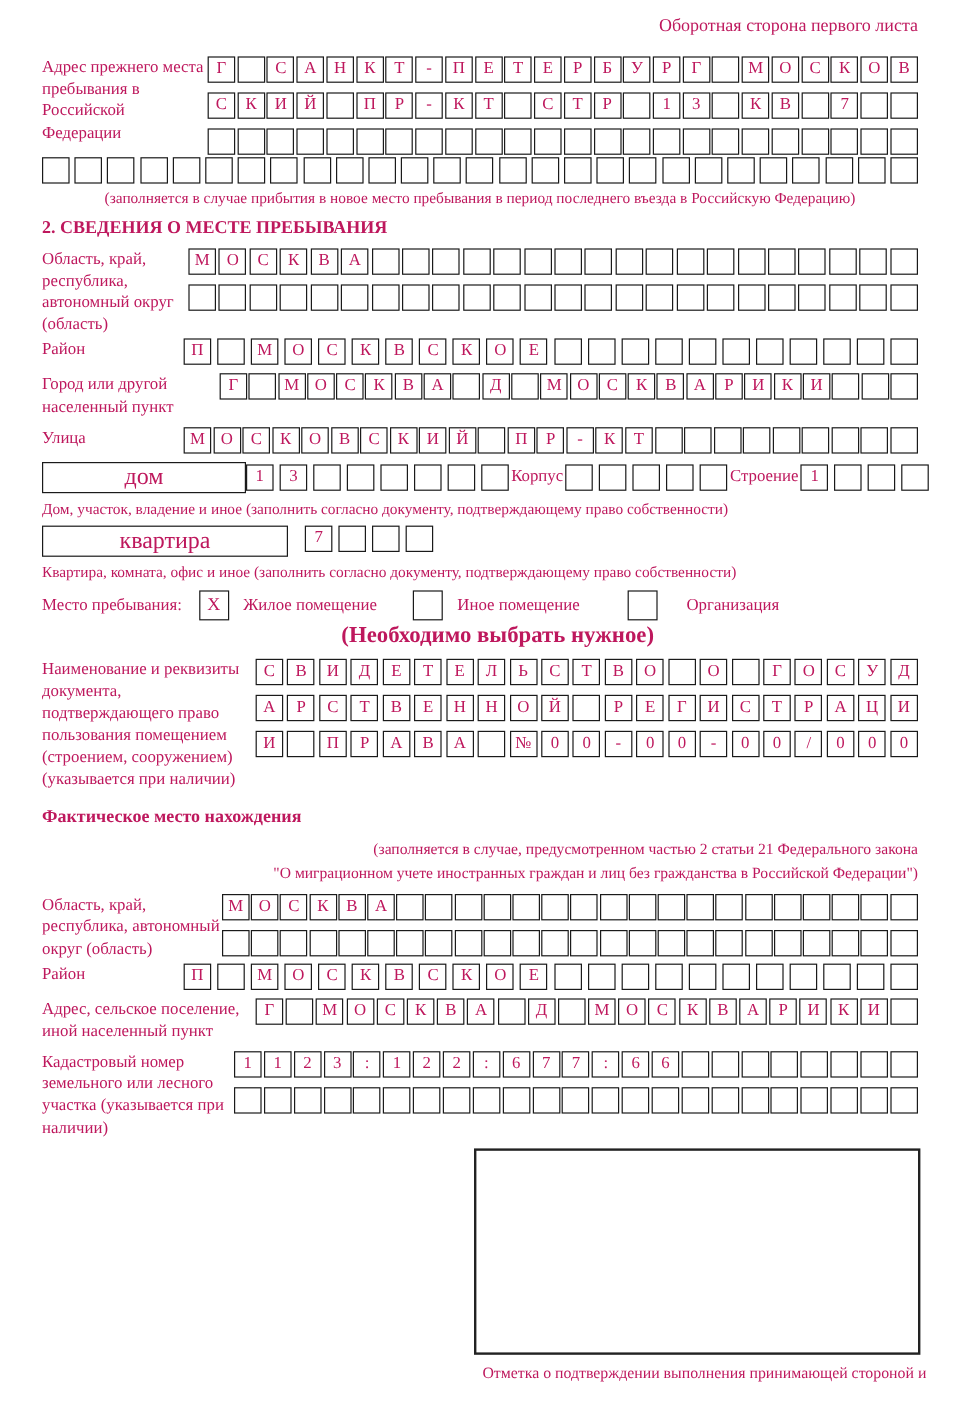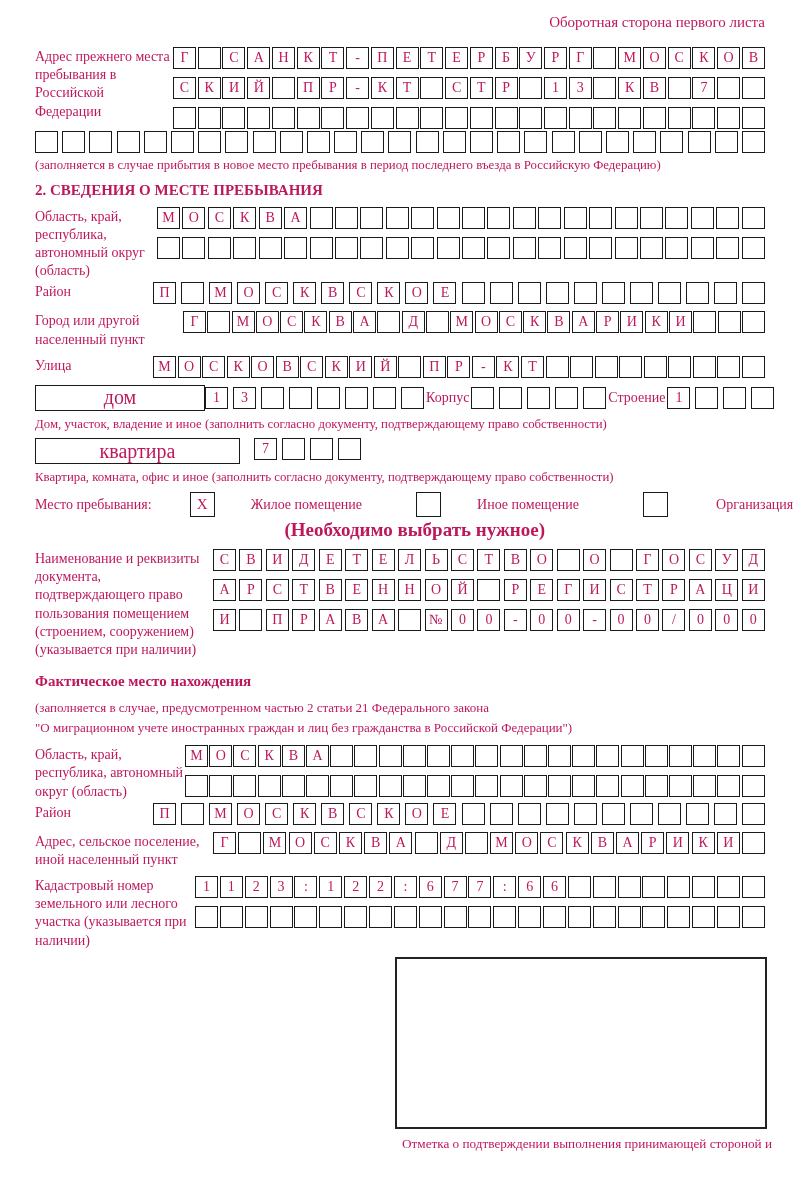--- a/index.html
+++ b/index.html
@@ -18,37 +18,37 @@
   .cells{min-height:22px;}
   .cells.fill{flex:1;display:flex;justify-content:space-between;}
   .cells.fixed{display:flex;gap:5px;}
   .cell{
     width:23px;height:22px;box-sizing:border-box;border:1.6px solid #1a1a1a;
     display:flex;align-items:center;justify-content:center;
     font-size:14px;flex:none;background:#fff;
   }
   .fullrow{width:730px;margin:2px 0 4px 0;}
   .note{font-size:12.8px;line-height:1.3;margin:0 0 6px 0;}
-  .note.center{text-align:left;}
+  .note.center{text-align:center;}
   .sec-title{text-align:left;font-weight:bold;font-size:15px;margin:8px 0 8px 0;}
   .wide-box{
     box-sizing:border-box;border:1.6px solid #1a1a1a;height:26px;
     display:flex;align-items:center;justify-content:center;font-size:20px;flex:none;background:#fff;
   }
   .house-row{display:flex;align-items:center;justify-content:space-between;width:730px;margin-bottom:5px;}
   .inline-label{font-size:14px;flex:none;padding:0 2px;}
   .apt-row{display:flex;align-items:flex-start;width:730px;margin-bottom:5px;gap:14px;}
-  .stay-row{display:flex;align-items:center;width:730px;margin:4px 0 2px 0;font-size:14px;gap:24px;}
+  .stay-row{display:flex;align-items:center;width:730px;margin:4px 0 2px 0;font-size:14px;}
   .checkbox{
     width:25px;height:25px;box-sizing:border-box;border:1.6px solid #1a1a1a;
     display:flex;align-items:center;justify-content:center;font-size:15px;flex:none;margin:0 12px 0 14px;background:#fff;
   }
   .stay-label{flex:none;}
   .stay-note{font-size:19px;margin:0 0 8px 210px;width:300px;text-align:right;font-weight:bold;}
-  .fact-note{text-align:left;font-size:13px;line-height:1.5;margin:0;}
+  .fact-note{text-align:right;font-size:13px;line-height:1.5;margin:0;}
   .stamp-box{
     width:372px;height:172px;box-sizing:border-box;border:2px solid #222;
     margin:6px 0 6px 360px;background:#fff;
   }
   .stamp-caption{
     width:420px;margin-left:342px;text-align:center;
     font-size:13.2px;line-height:1.42;
   }
   .mb0{margin-bottom:2px;}
 </style>

